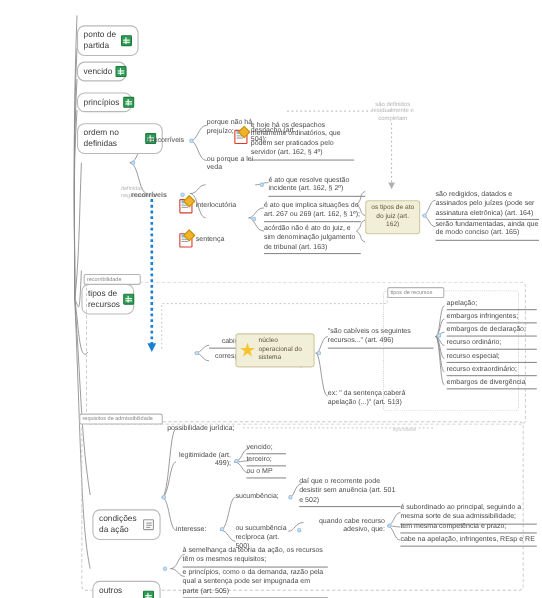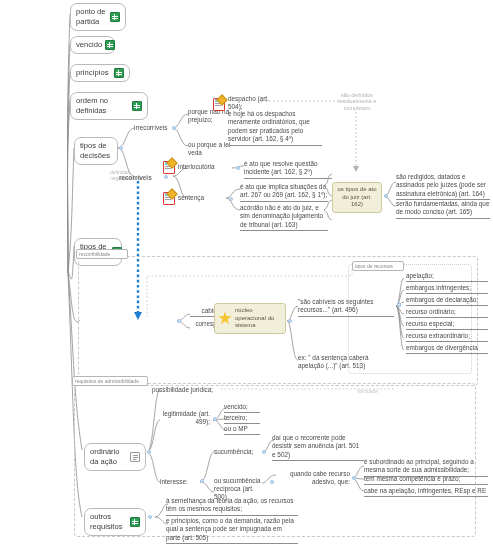--- a/index.html
+++ b/index.html
@@ -39,21 +39,21 @@
     border:1px solid #b5b5b5;background:#fff;border-radius:2px;
     font-size:5px;line-height:6px;color:#8a8a8a;padding:1px 2px;
   }
   .sticky{
     background:#f2efd8;border:1px solid #cfc9a2;border-radius:3px;
     font-size:6px;line-height:7.6px;color:#5b5540;padding:3px 4px 3px 20px;
   }
   .sticky.small{padding:3px 4px;text-align:center;}
   .faded{color:#b3b3b3;font-size:5.4px;line-height:6.4px;text-align:center;}
   .tinyfade{color:#c9c9c9;font-size:5px;line-height:6px;}
-  .withicon{display:flex;align-items:center;gap:3px;}
+  .withicon{display:flex;align-items:center;gap:3px;margin-top:20px;}
   .grp{position:absolute;border:1px dashed #c8c8c8;border-radius:4px;}
   .grpdot{position:absolute;border:1px dotted #cfcfcf;border-radius:4px;}
 
   
   .ico{display:inline-block;vertical-align:middle;flex:none;}
   .ico-xls{width:8px;height:8px;background:#2e9e54;border:1px solid #1f7a3e;border-radius:1px;position:relative;}
   .ico-xls::after{content:"";position:absolute;left:1px;top:1px;right:1px;bottom:1px;
     background:
       linear-gradient(#fff,#fff) 0 2px/100% 1px no-repeat,
       linear-gradient(#fff,#fff) 0 4px/100% 1px no-repeat,
@@ -176,33 +176,30 @@
   <div class="node rounded withicon" style="left:70px;top:3px;width:56px;">
     <span style="flex:1;">ponto de partida</span>
     <span class="ico ico-xls"></span>
   </div>
 
   <div class="node rounded withicon" style="left:70px;top:36px;width:45px;">
     <span style="flex:1;">vencido</span>
     <span class="ico ico-xls"></span>
   </div>
 
-  <div class="node rounded withicon" style="left:70px;top:64px;width:60px;">
+  <div class="node rounded withicon" style="left:70px;top:64px;width:50px;">
     <span style="flex:1;">princípios</span>
     <span class="ico ico-xls"></span>
   </div>
 
   <div class="node rounded withicon" style="left:70px;top:92px;width:78px;">
     <span style="flex:1;">ordem no definidas</span>
     <span class="ico ico-xls"></span>
   </div>
 
-  <div class="node rounded" style="left:74px;top:137px;width:44px;">
-    <span>tipos de decisões</span>
-  </div>
   <span class="node bullet" style="left:119px;top:146px;"></span>
 
   <div class="node plain" style="left:134px;top:124px;width:38px;">
     <span>irrecorríveis</span>
   </div>
   <span class="node bullet" style="left:172px;top:126px;"></span>
 
   <div class="node plain" style="left:188px;top:108px;width:48px;">
     <span>porque não há prejuízo;</span>
   </div>
@@ -336,21 +333,21 @@
     <span>recurso extraordinário;</span></div>
   <div class="node underlined" style="left:406px;top:344px;width:82px;">
     <span>embargos de divergência</span></div>
 
   <div class="grp" style="left:74px;top:383px;width:400px;height:152px;"></div>
   <div class="node boxlabel" style="left:72px;top:376px;width:76px;">
     <span>requisitos de admissibilidade</span>
   </div>
 
   <div class="node rounded withicon" style="left:84px;top:443px;width:62px;">
-    <span style="flex:1;">ordinário da ação</span>
+    <span style="flex:1;">condições da ação</span>
     <span class="ico ico-note"></span>
   </div>
   <span class="node bullet" style="left:147px;top:450px;"></span>
 
   <div class="node plain" style="left:152px;top:386px;width:70px;">
     <span>possibilidade jurídica;</span>
   </div>
   <div class="node tinyfade" style="left:357px;top:388px;width:40px;">
     <span>tipicidade</span>
   </div>

